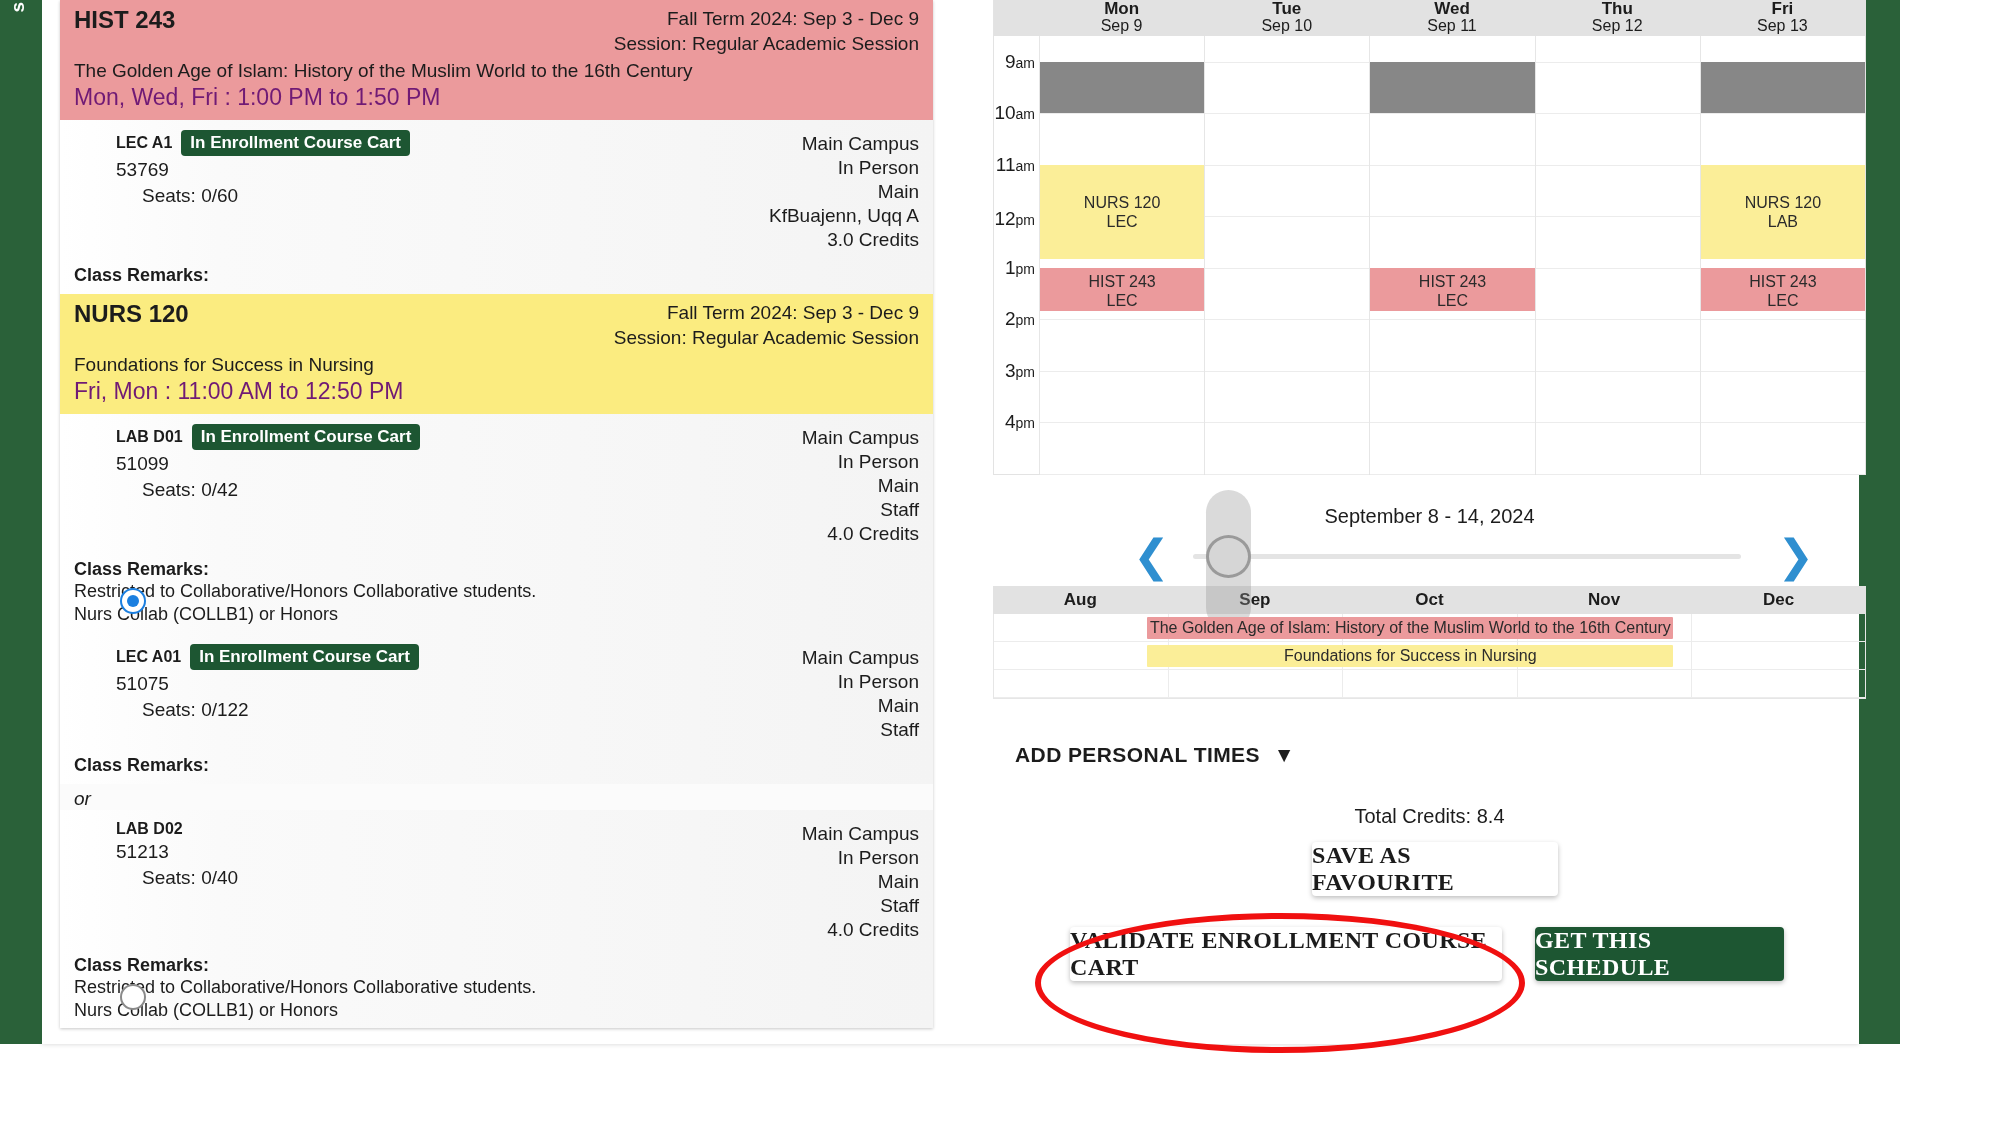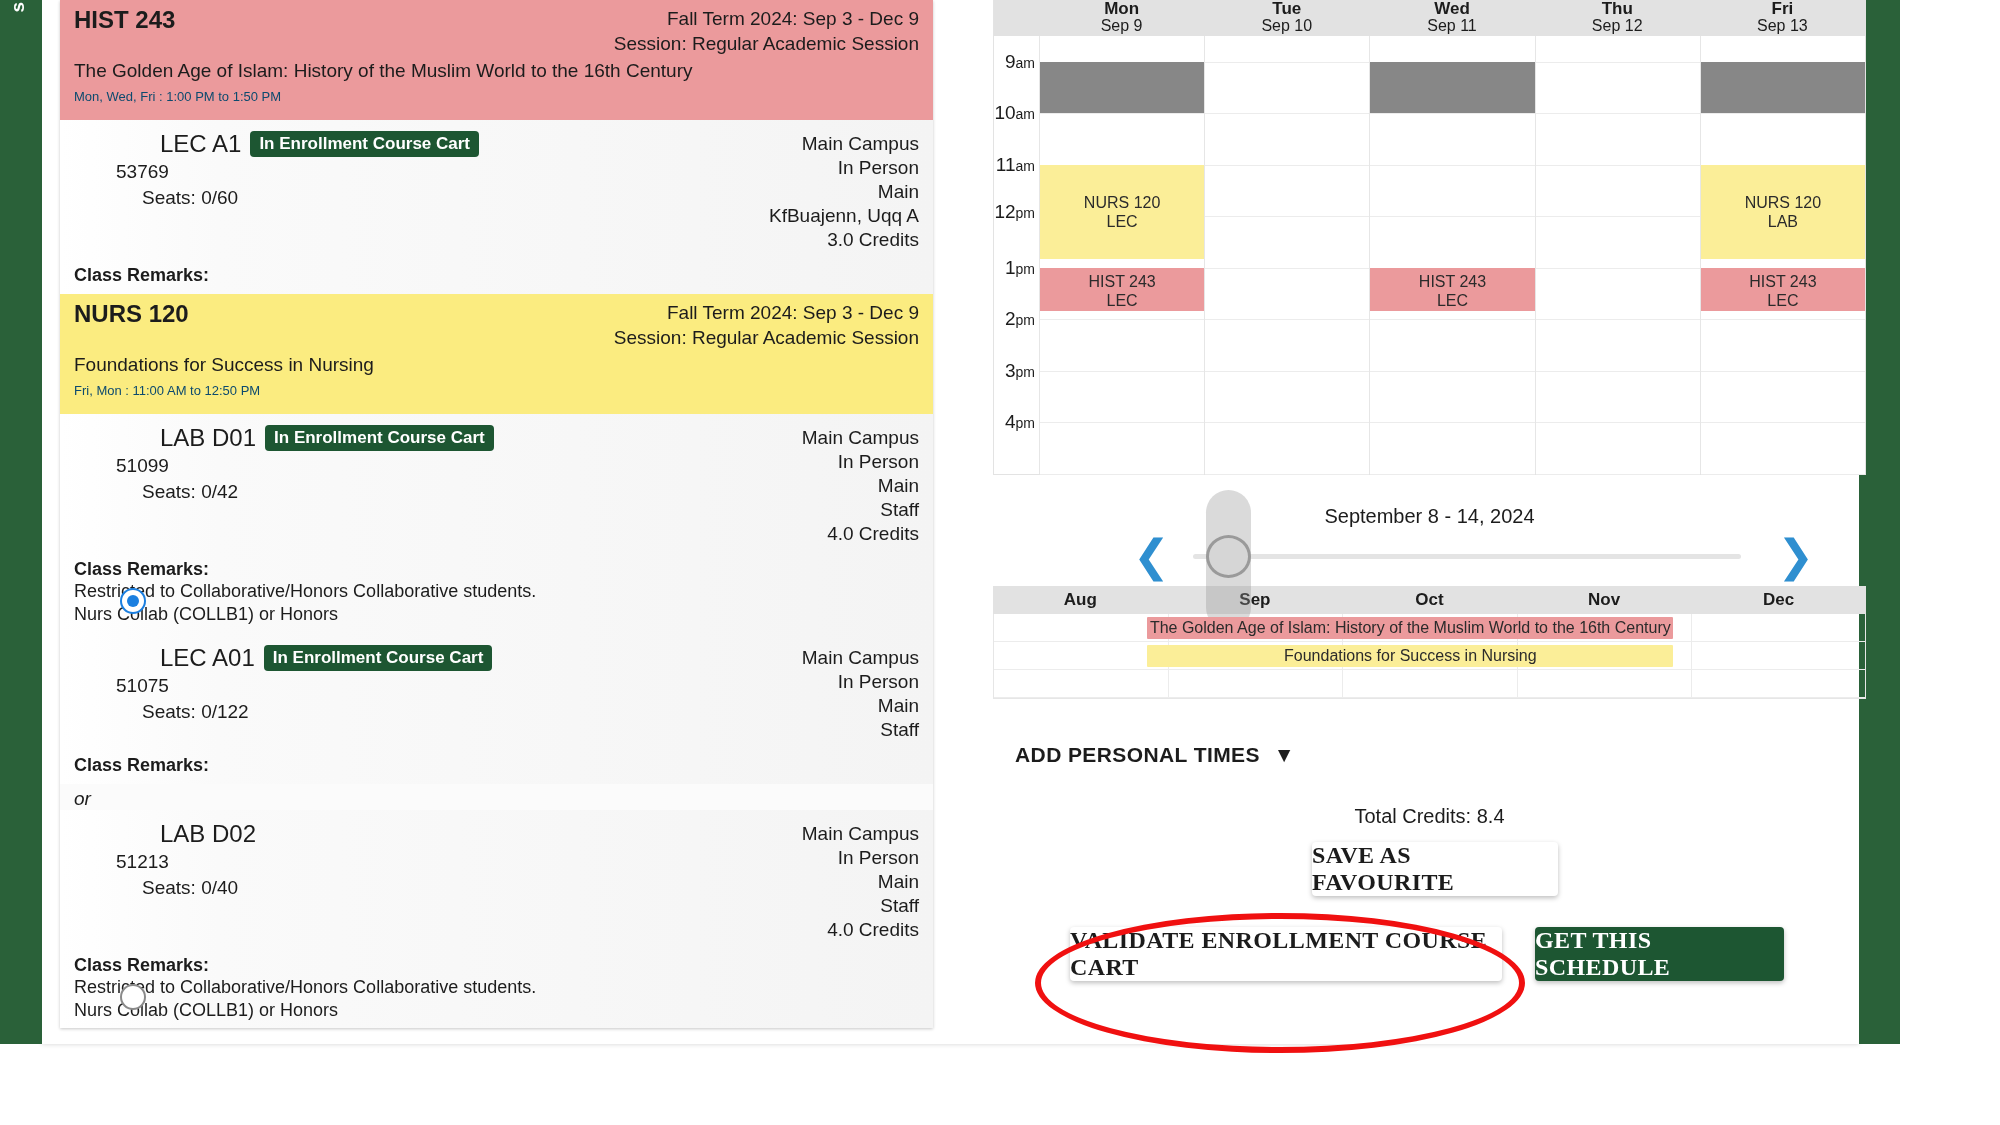--- a/index.html
+++ b/index.html
@@ -43,32 +43,32 @@
   .course-head{
     padding:6px 14px 10px 14px;
     position:relative;
   }
   .course-head.pink{ background:#eb9a9c; }
   .course-head.yellow{ background:#fbec80; }
   .ch-row1{ display:flex; justify-content:space-between; align-items:flex-start; }
   .ch-code{ font-size:24px; font-weight:700; color:#1c1c1c; line-height:28px; }
   .ch-term{ text-align:right; font-size:19px; color:#1c1c1c; line-height:25px; }
   .ch-title{ font-size:19px; color:#1c1c1c; line-height:26px; margin-top:2px;}
-  .ch-meet{ font-size:13px; color:#0c4a6e; line-height:26px; }
+  .ch-meet{ font-size:23px; color:#701a75; line-height:26px; }
 
   .section-block{
     position:relative;
     background:linear-gradient(to right,#ffffff 0%, #fafafa 18%, #f4f4f4 100%);
     padding:10px 14px 8px 14px;
   }
   .sec-grid{ display:flex; justify-content:space-between; }
   .sec-left{ padding-left:42px; }
   .sec-right{ text-align:right; font-size:19px; line-height:24px; color:#1c1c1c; padding-top:2px;}
   .sec-title-row{ display:flex; align-items:center; gap:9px; }
-  .sec-code{ font-size:24px; font-weight:400; color:#1c1c1c;margin-left:44px; }
+  .sec-code{ font-size:16px; font-weight:700; color:#1c1c1c; }
   .cart-badge{
     background:#1d5632; color:#fff; font-size:17px; font-weight:600;
     padding:3px 9px 4px 9px; border-radius:4px; line-height:19px; white-space:nowrap;
   }
   .sec-crn{ font-size:19px; color:#1c1c1c; line-height:26px; margin-top:1px;}
   .sec-seats{ font-size:19px; color:#1c1c1c; line-height:26px; padding-left:26px;}
   .remarks-title{ font-size:18px; font-weight:700; color:#1c1c1c; margin-top:12px; line-height:22px;}
   .remark-line{ font-size:18px; color:#1c1c1c; line-height:23px;}
 
   .radio{
@@ -301,21 +301,21 @@
           <div class="dcell"><span>Tue</span><span class="d2">Sep 10</span></div>
           <div class="dcell"><span>Wed</span><span class="d2">Sep 11</span></div>
           <div class="dcell"><span>Thu</span><span class="d2">Sep 12</span></div>
           <div class="dcell"><span>Fri</span><span class="d2">Sep 13</span></div>
         </div>
       <div class="cal-body" id="cal-body">
         <div class="gut" id="cal-gutter">
             <div class="tl" style="top: 25.7647px;"><span style="font-size:19px">9</span><span>am</span></div>
             <div class="tl" style="top: 77.2941px;"><span style="font-size:19px">10</span><span>am</span></div>
             <div class="tl" style="top: 128.824px; text-align: right;"><span style="font-size:19px">11</span><span>am</span></div>
-            <div class="tl" style="top: 176px;"><span style="font-size:19px">12</span><span>pm</span></div>
+            <div class="tl" style="top: 183px;"><span style="font-size:19px">12</span><span>pm</span></div>
             <div class="tl" style="top: 231.882px;"><span style="font-size:19px">1</span><span>pm</span></div>
             <div class="tl" style="top: 283.412px;"><span style="font-size:19px">2</span><span>pm</span></div>
             <div class="tl" style="top: 334.941px;"><span style="font-size:19px">3</span><span>pm</span></div>
             <div class="tl" style="top: 386.471px;"><span style="font-size:19px">4</span><span>pm</span></div>
           </div>
       <div class="daycol">
             <div class="hr-line" style="top: 25.7647px;"></div>
             <div class="hr-line" style="top: 77.2941px;"></div>
             <div class="hr-line" style="top: 128.824px;"></div>
             <div class="hr-line" style="top: 180.353px;"></div>

